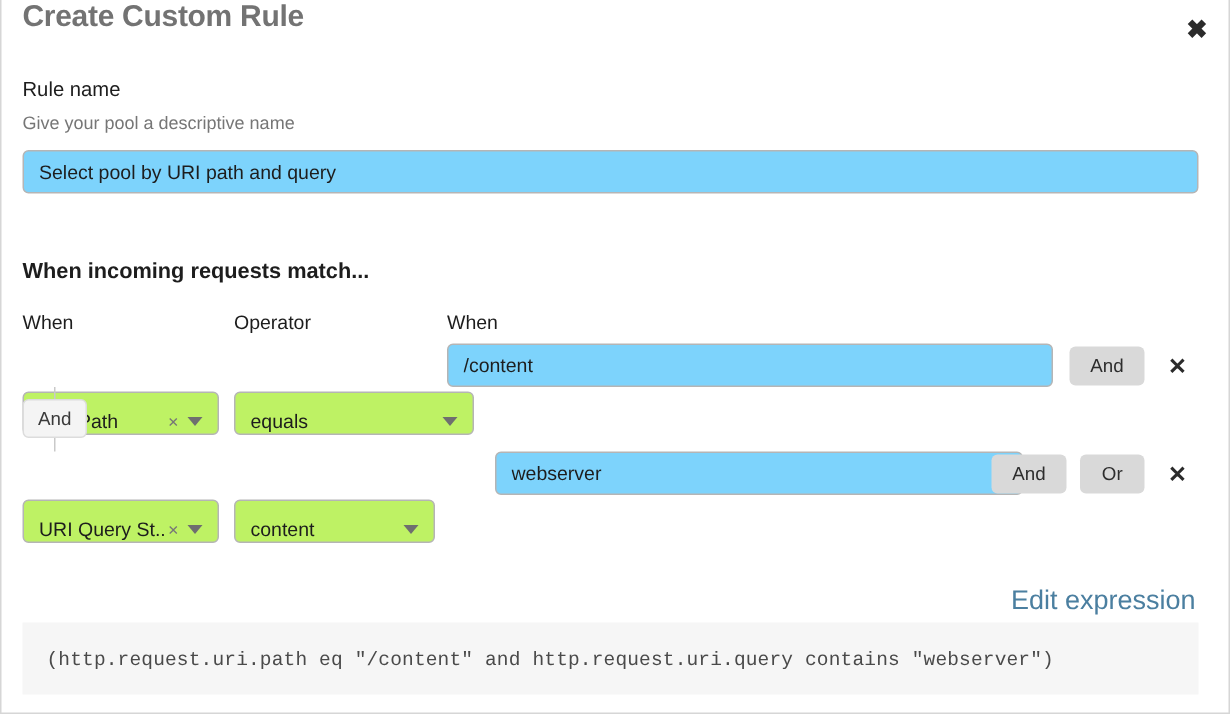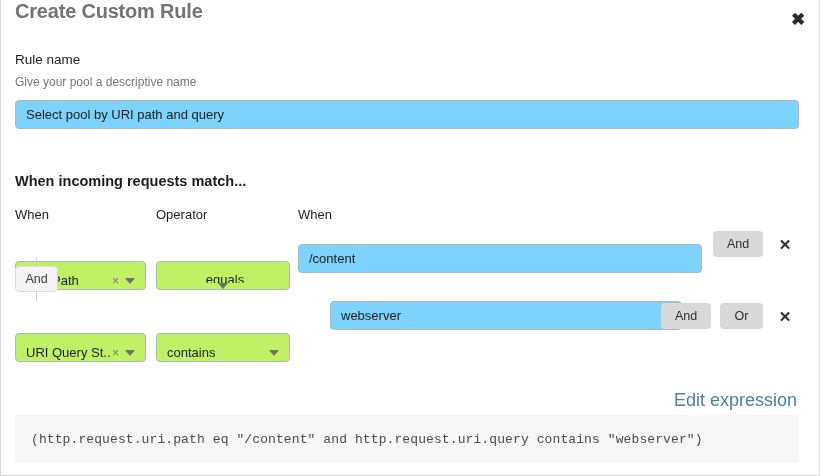--- a/index.html
+++ b/index.html
@@ -119,25 +119,25 @@
   .caret {
     flex: 0 0 auto;
     width: 0; height: 0;
     border-left: 5px solid transparent;
     border-right: 5px solid transparent;
     border-top: 6px solid #6f6f6f;
     margin-right: 4px;
   }
 
   .field-select-1 { left: 14px;  top: 229px; width: 131px; }
-  .op-select-1    { left: 155px; top: 229px; width: 134px; flex-direction: column; }
+  .op-select-1    { left: 155px; top: 229px; width: 160px; }
   .field-select-2 { left: 14px;  top: 301px; width: 131px; }
   .op-select-2    { left: 155px; top: 301px; width: 134px; }
 
-  #value-input-1 { left: 297px; top: 244px; width: 404px; height: 29px; }
+  #value-input-1 { left: 297px; top: 229px; width: 404px; height: 29px; }
   #value-input-2 { left: 297px; top: 301px; width: 352px; height: 29px; margin-left: 32px; }
 
   
   .logic-btn {
     position: absolute;
     height: 26px;
     border: none;
     border-radius: 4px;
     background: #d9d9d9;
     color: #2d2d2d;
@@ -260,21 +260,21 @@
   <div class="conn-chip">And</div>
   <div class="connector-line conn-bottom"></div>
 
   <div class="select-box field-select-2">
     <span class="select-text">URI Query St...</span>
     <span class="select-clear">×</span>
     <span class="caret"></span>
   </div>
 
   <div class="select-box op-select-2">
-    <span class="select-text">contains</span>
+    <span class="select-text">content</span>
     <span class="caret"></span>
   </div>
 
   <input class="text-input" id="value-input-2" type="text" value="webserver" style="">
 
   <div class="logic-btn and-btn-2">And</div>
   <div class="logic-btn or-btn-2">Or</div>
   <div class="row-delete del-2">✕</div>
 
   <a class="edit-expression">Edit expression</a>

